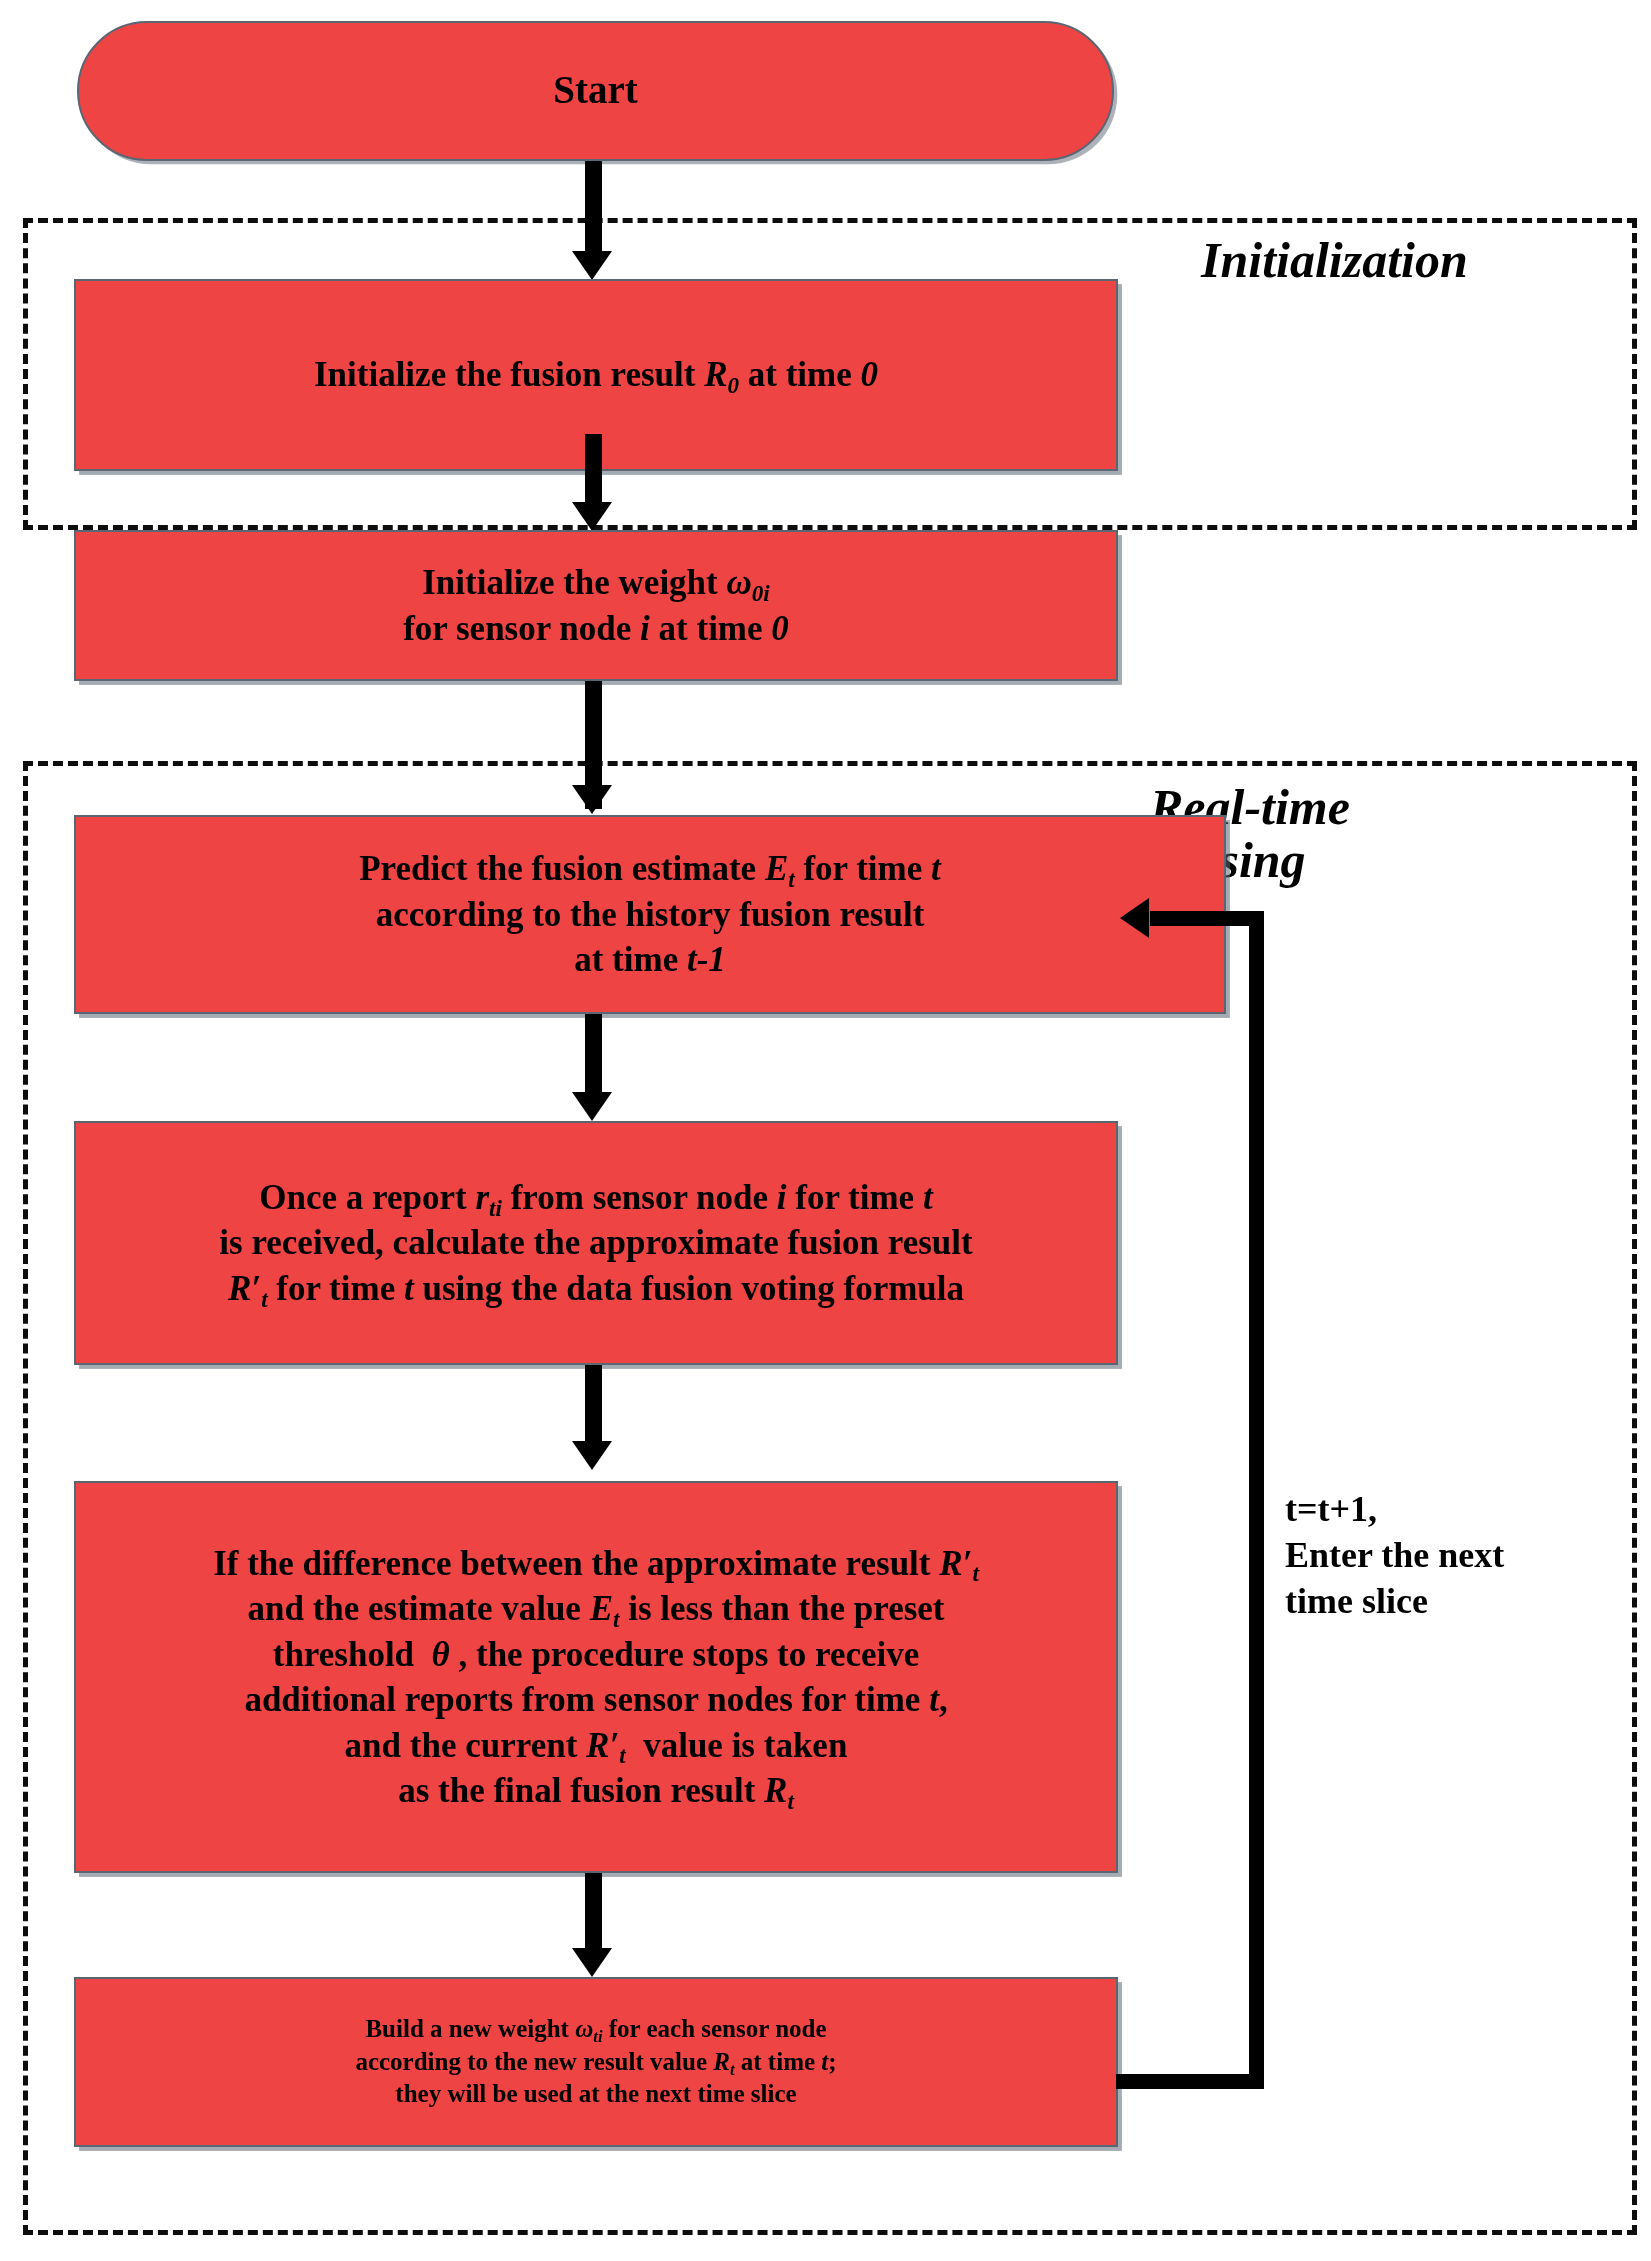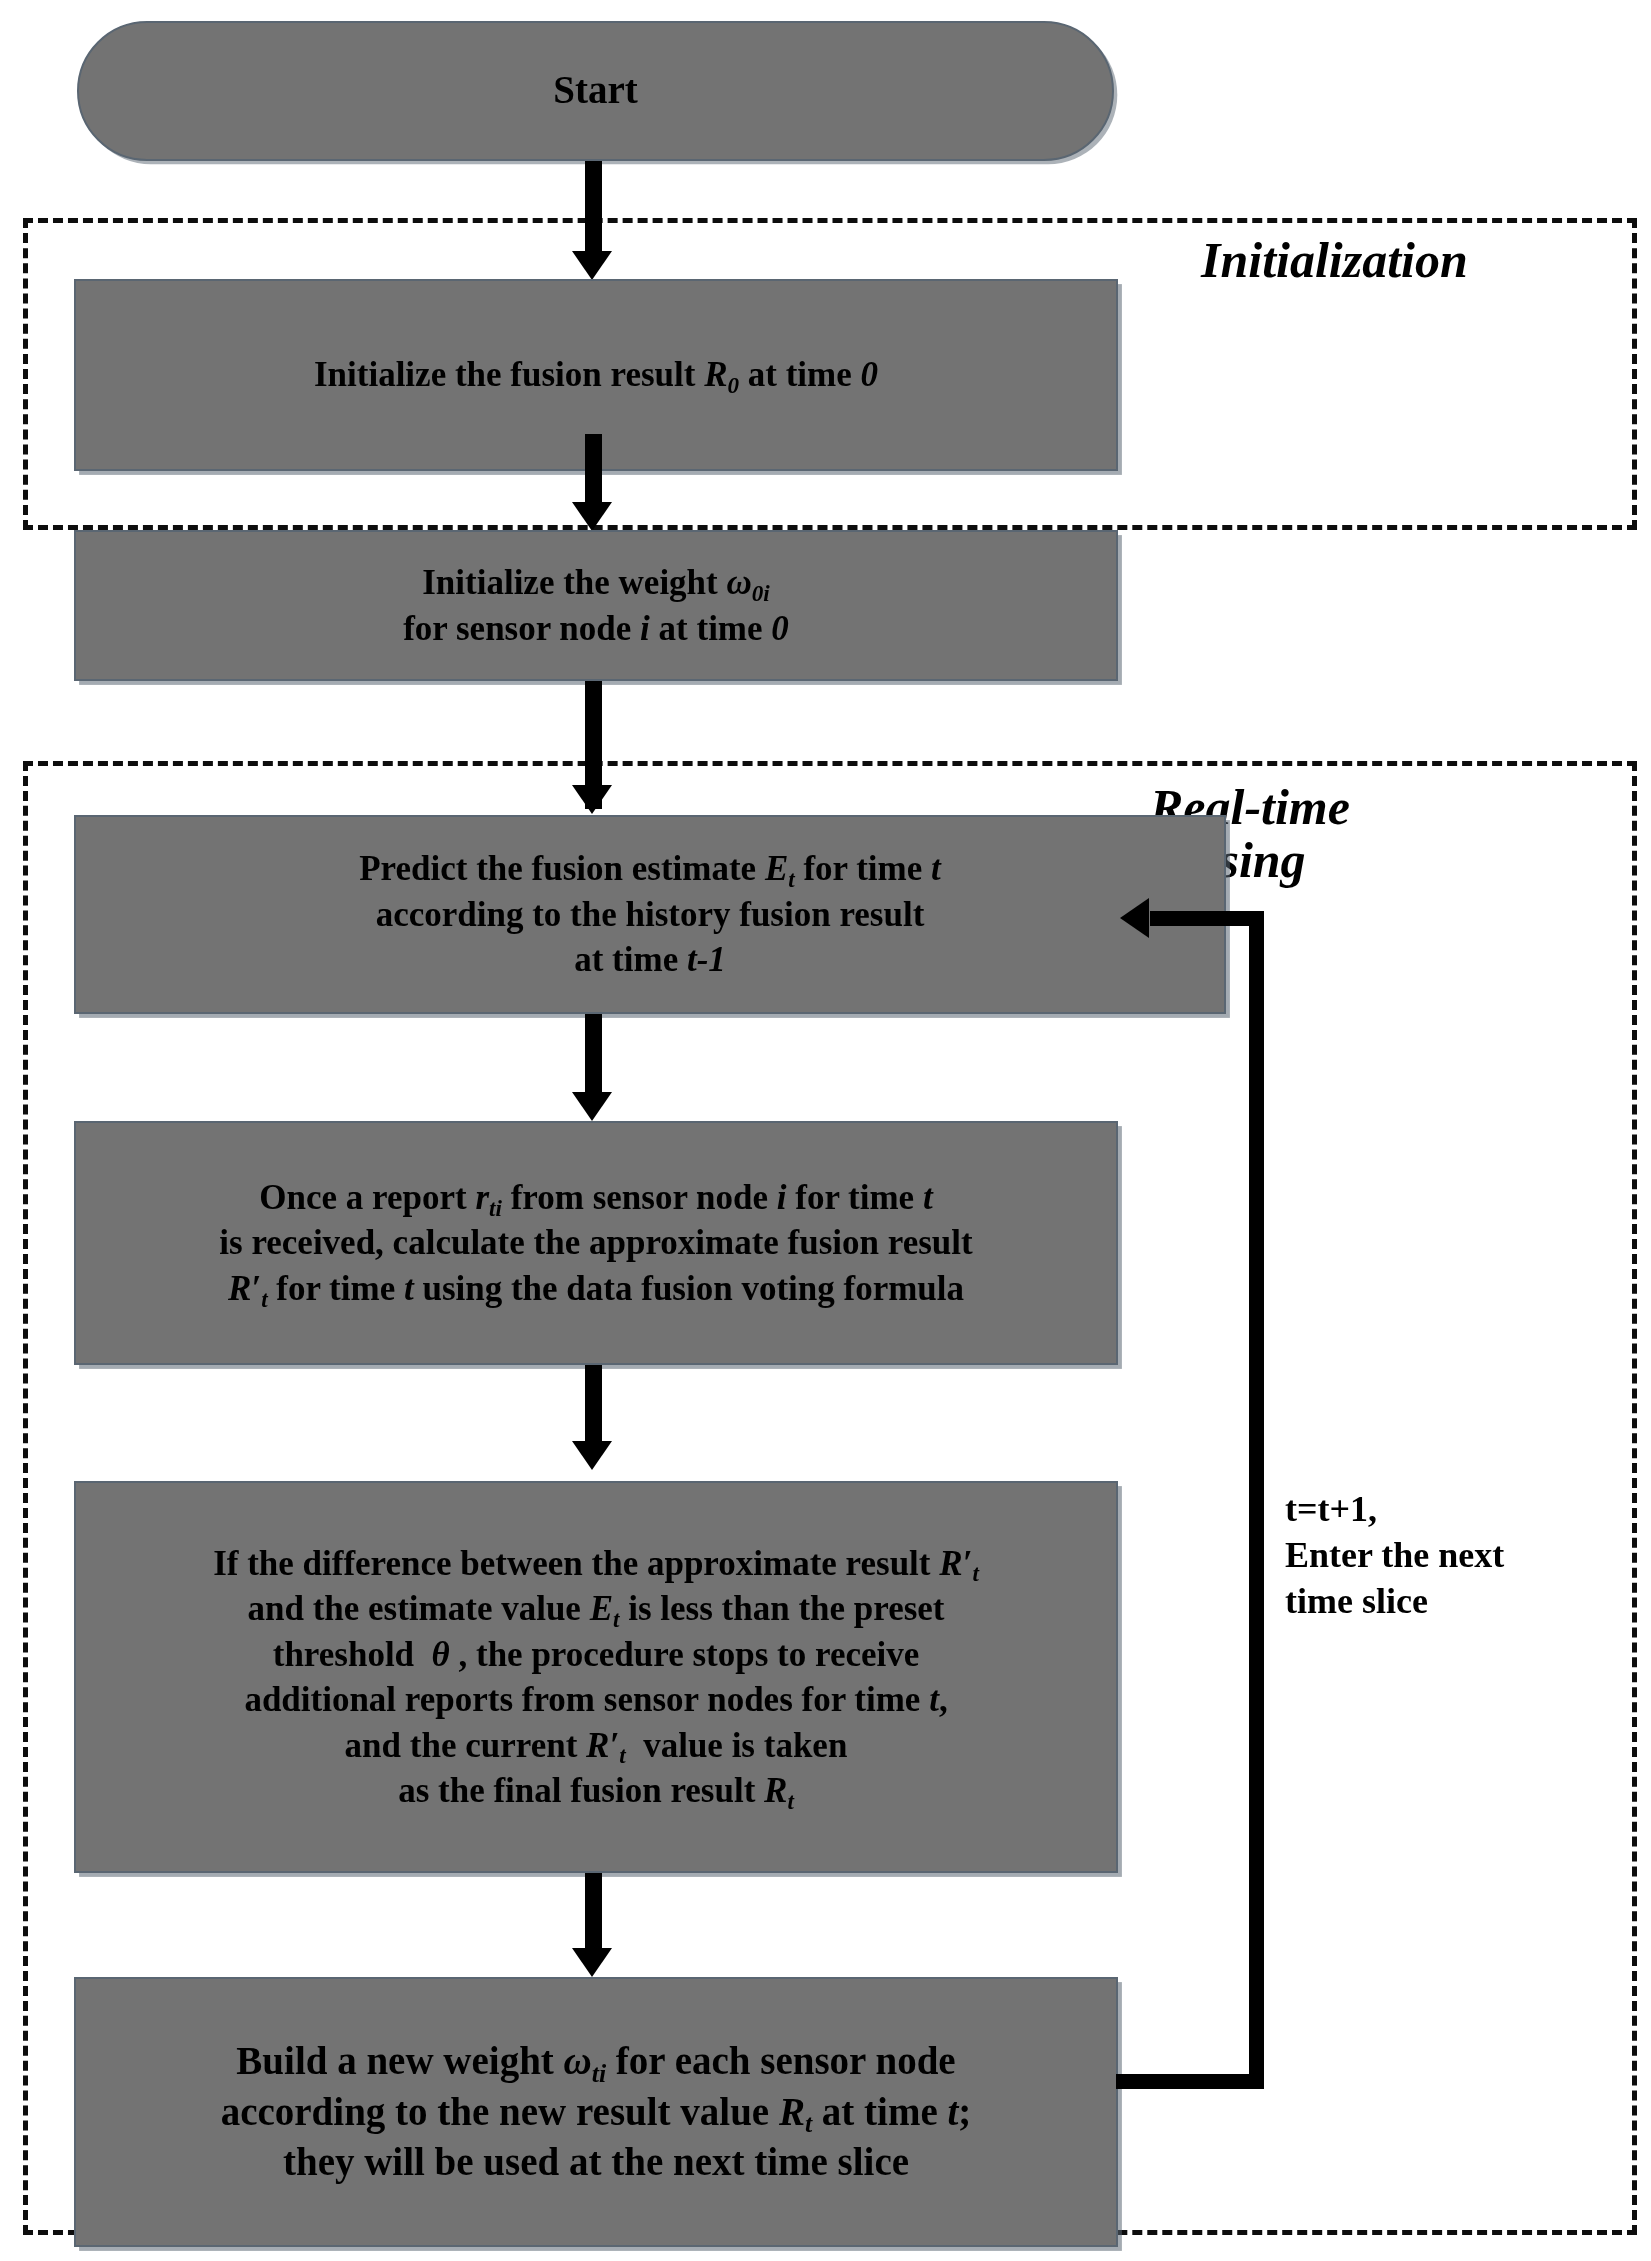--- a/index.html
+++ b/index.html
@@ -30,21 +30,21 @@
     color: #000000;
     line-height: 1.06;
     white-space: pre-line;
     letter-spacing: 0px;
   }
 
   
   .node {
     position: absolute;
     box-sizing: border-box;
-    background: #737373;
+    background: #ef4444;
     border: 2.6px solid #5a6672;
     box-shadow: 4.5px 4.5px 0 -0.6px rgba(90,102,114,0.55);
     display: flex;
     align-items: center;
     justify-content: center;
     text-align: center;
     color: #000000;
     font-weight: bold;
     padding: 3.9px 11.6px;
   }
@@ -144,21 +144,21 @@
   <div class="conn" style="left:585px; top:1365px; width:16.7px; height:87px;"></div>
   <div class="arrow-down" style="left:572px; top:1441px;"></div>
 
   <div class="node" style="left:74px; top:1481px; width:1044px; height:392px; font-size:35px;">
     <span class="txt">If the difference between the approximate result <i>R′</i><sub>t</sub><br>and the estimate value <i>E</i><sub>t</sub> is less than the preset<br>threshold &nbsp;<i>θ</i> , the procedure stops to receive<br>additional reports from sensor nodes for time <i>t</i>,<br>and the current <i>R′</i><sub>t</sub>&nbsp; value is taken<br>as the final fusion result <i>R</i><sub>t</sub></span>
   </div>
 
   <div class="conn" style="left:585px; top:1873px; width:16.7px; height:87px;"></div>
   <div class="arrow-down" style="left:572px; top:1948px;"></div>
 
-  <div class="node" style="left:74px; top:1977px; width:1044px; height:270px; font-size:39px;">
+  <div class="node" style="left:74px; top:1977px; width:1044px; height:170px; font-size:25px;">
     <span class="txt">Build a new weight <i>ω</i><sub>ti</sub> for each sensor node<br>according to the new result value <i>R</i><sub>t</sub> at time <i>t</i>;<br>they will be used at the next time slice</span>
   </div>
 
   <div class="conn" style="left:1116px; top:2074px; width:148px; height:15.4px;"></div>
 
   <div class="conn" style="left:1249px; top:911px; width:15.4px; height:1178px;"></div>
 
   <div class="conn" style="left:1150px; top:911px; width:114px; height:15.4px;"></div>
   <div class="arrow-left" style="left:1120px; top:898px;"></div>
 

